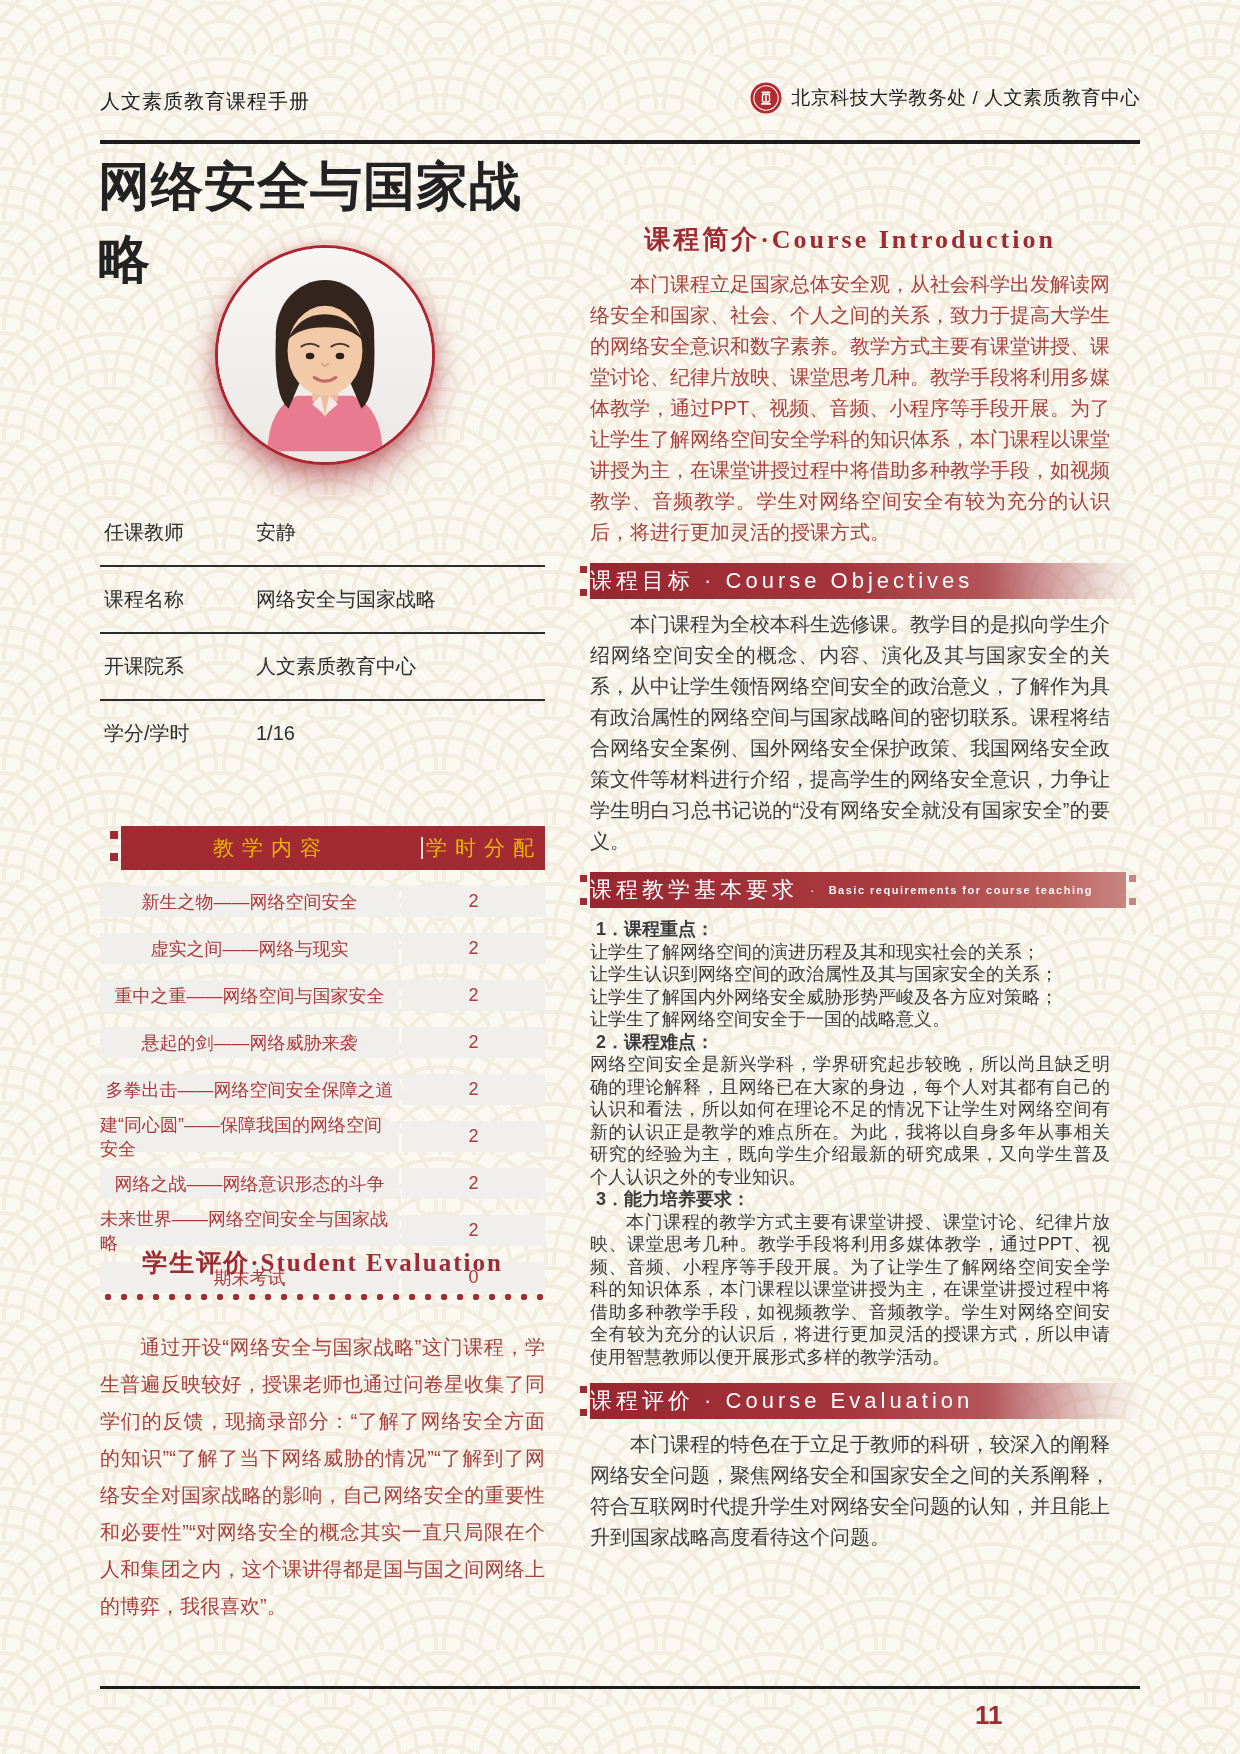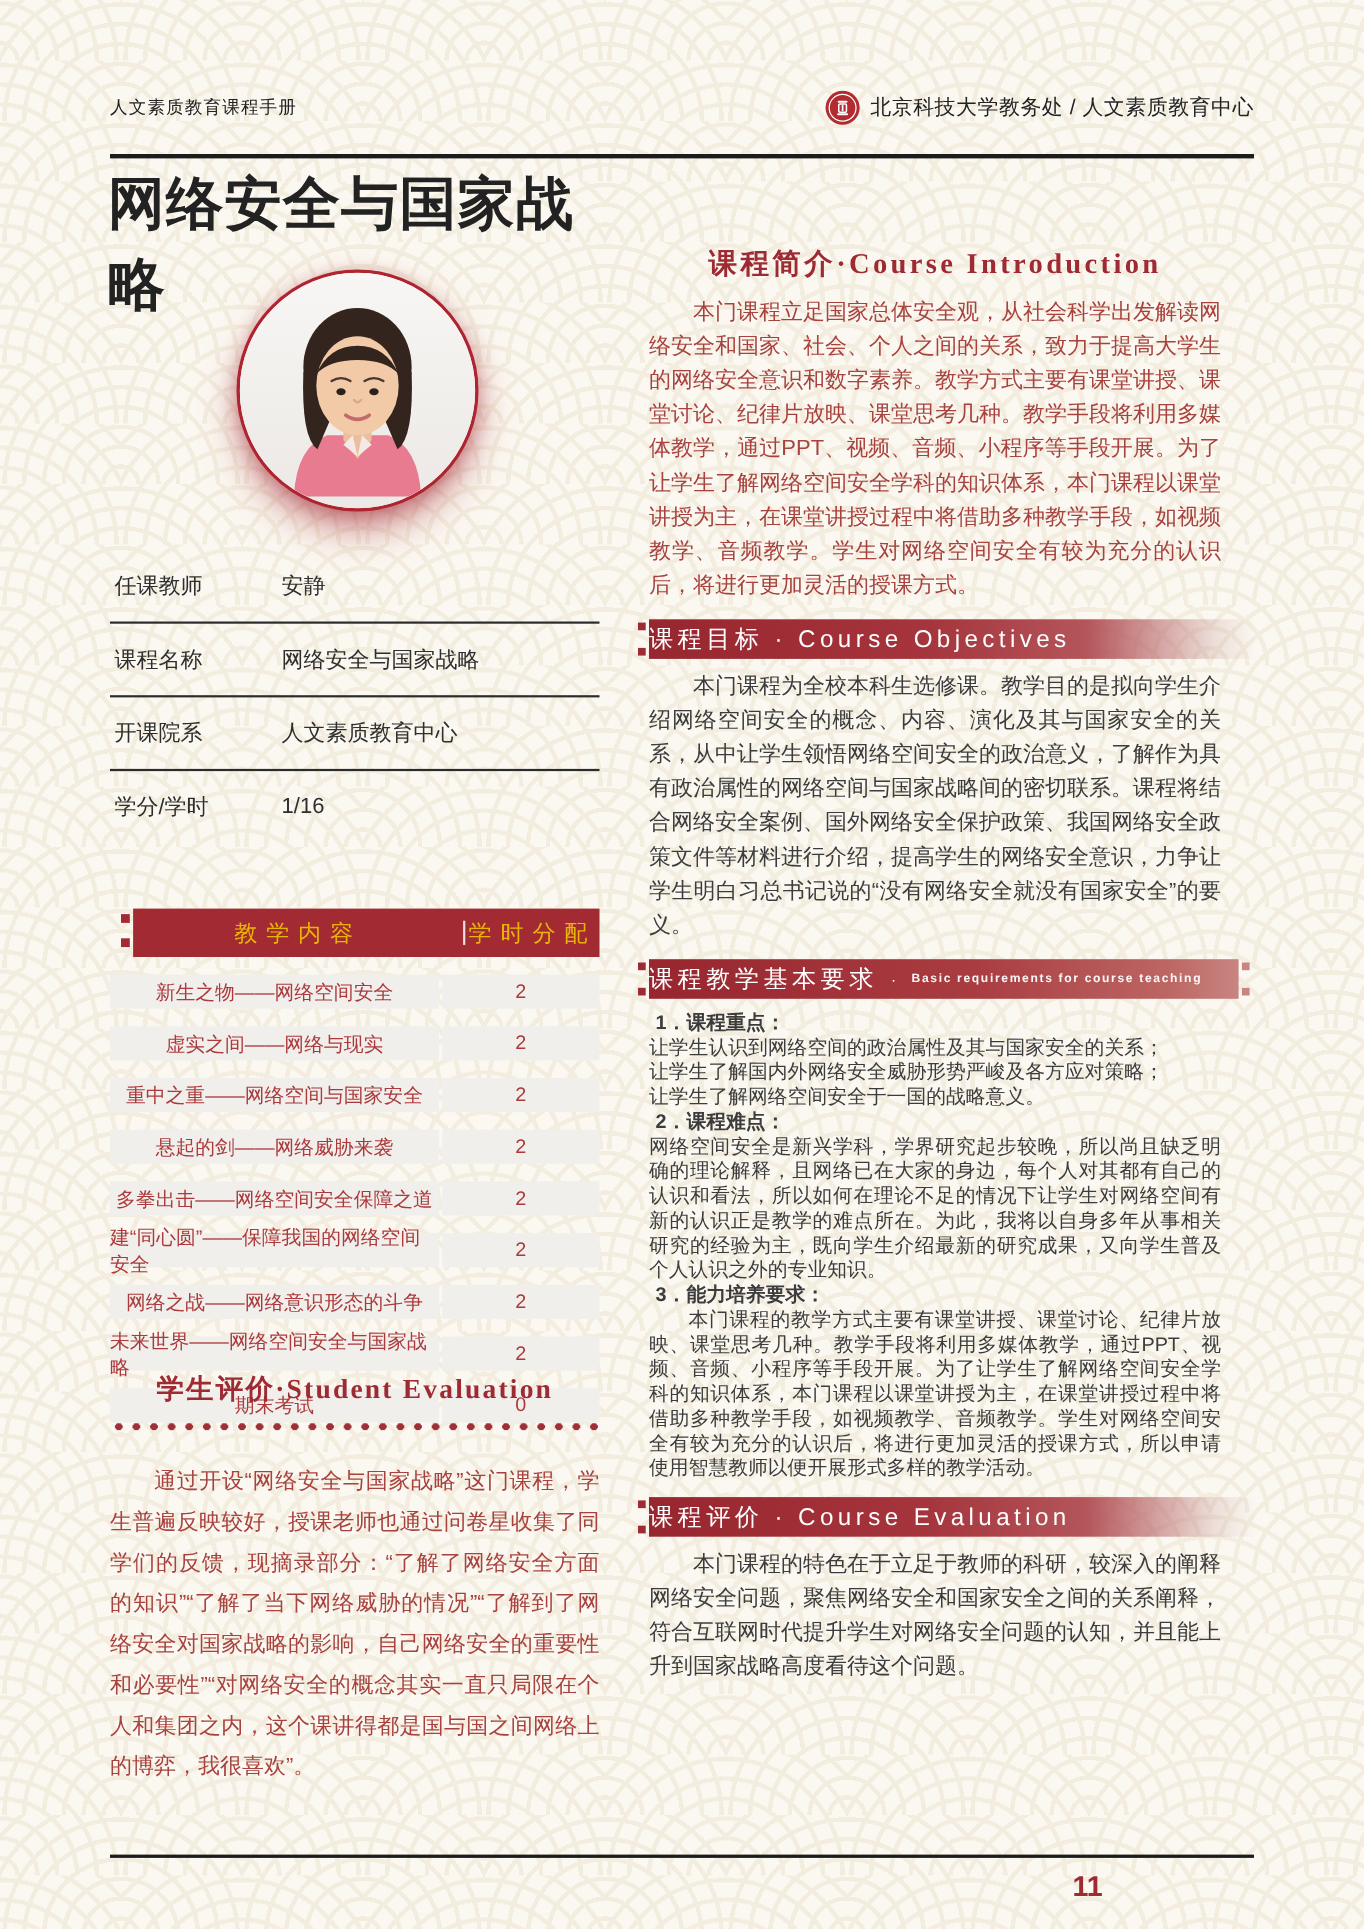--- a/index.html
+++ b/index.html
@@ -10,21 +10,21 @@
     background-image:
       repeating-radial-gradient(circle at 50% 100%, transparent 0 14px, #F3EDDF 14px 18px),
       repeating-radial-gradient(circle at 50% 100%, transparent 0 14px, #F3EDDF 14px 18px);
     background-size:220px 110px;
     background-position:0 0, 110px 55px;
   }
   :root {
     --accent:#9E2B33; --body-red:#A8423F; --ink:#3C3C3C; --row-bg:#F1EFEC;
   }
   
-  .hdr-left { position:absolute; left:100px; top:88px; font-size:16px; color:#222; letter-spacing:1px; }
+  .hdr-left { position:absolute; left:100px; top:88px; font-size:20px; color:#222; letter-spacing:1px; }
   .hdr-right { position:absolute; right:100px; top:82px; display:flex; align-items:center; gap:9px; }
   .hdr-right .txt { font-size:19px; color:#222; letter-spacing:0.5px; }
   .seal { width:32px; height:32px; display:block; }
   .hdr-rule { position:absolute; left:100px; right:100px; top:140px; height:4px; background:#1C1C1C; }
   
   .course-title { position:absolute; left:98px; top:150px; width:460px; font-size:52px; font-weight:900; color:#222; letter-spacing:1px; line-height:1.4; }
   .photo-wrap {
     position:absolute; left:215px; top:245px; width:214px; height:214px; border-radius:50%;
     border:3px solid #AE2430; overflow:hidden; background:#F6F4F2;
     box-shadow:0 18px 36px -4px rgba(158,28,40,.55), 0 4px 16px rgba(158,28,40,.30);
@@ -202,20 +202,21 @@
     <div class="banner">课程目标 · Course Objectives</div>
     <div class="para-ink">本门课程为全校本科生选修课。教学目的是拟向学生介绍网络空间安全的概念、内容、演化及其与国家安全的关系，从中让学生领悟网络空间安全的政治意义，了解作为具有政治属性的网络空间与国家战略间的密切联系。课程将结合网络安全案例、国外网络安全保护政策、我国网络安全政策文件等材料进行介绍，提高学生的网络安全意识，力争让学生明白习总书记说的“没有网络安全就没有国家安全”的要义。</div>
 
     <div class="banner banner-req">
       <span class="cn">课程教学基本要求</span>
       <span class="dot">·</span>
       <span class="en">Basic requirements for course teaching</span>
     </div>
     <div class="req-block">
         <div class="req-heading">1．课程重点：</div>
+        <div class="req-line">让学生了解网络空间的演进历程及其和现实社会的关系；</div>
         <div class="req-line">让学生认识到网络空间的政治属性及其与国家安全的关系；</div>
         <div class="req-line">让学生了解国内外网络安全威胁形势严峻及各方应对策略；</div>
         <div class="req-line">让学生了解网络空间安全于一国的战略意义。</div>
         <div class="req-heading">2．课程难点：</div>
         <div class="req-para">网络空间安全是新兴学科，学界研究起步较晚，所以尚且缺乏明确的理论解释，且网络已在大家的身边，每个人对其都有自己的认识和看法，所以如何在理论不足的情况下让学生对网络空间有新的认识正是教学的难点所在。为此，我将以自身多年从事相关研究的经验为主，既向学生介绍最新的研究成果，又向学生普及个人认识之外的专业知识。</div>
         <div class="req-heading">3．能力培养要求：</div>
         <div class="req-para indent">本门课程的教学方式主要有课堂讲授、课堂讨论、纪律片放映、课堂思考几种。教学手段将利用多媒体教学，通过PPT、视频、音频、小程序等手段开展。为了让学生了解网络空间安全学科的知识体系，本门课程以课堂讲授为主，在课堂讲授过程中将借助多种教学手段，如视频教学、音频教学。学生对网络空间安全有较为充分的认识后，将进行更加灵活的授课方式，所以申请使用智慧教师以便开展形式多样的教学活动。</div>
       </div>
 
     <div class="banner">课程评价 · Course Evaluation</div>

